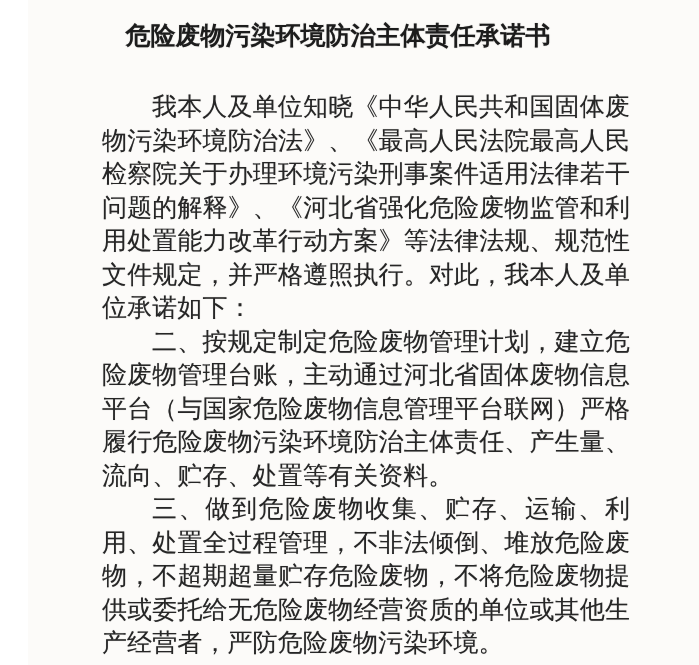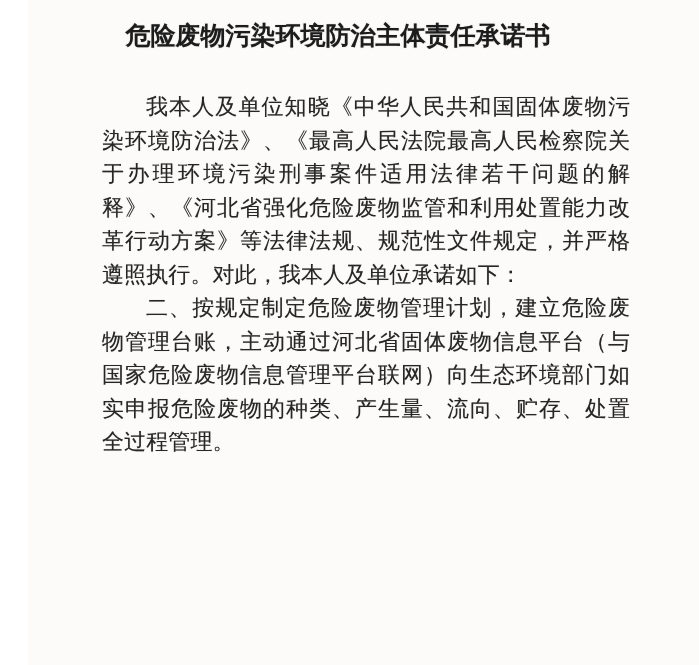--- a/index.html
+++ b/index.html
@@ -38,21 +38,21 @@
     line-height: 38px;
     font-weight: 700;
     color: var(--title-ink, #1c1c1c);
     letter-spacing: 0px;
     text-shadow: 0 0 1px rgba(30, 30, 30, 0.45);
   }
   .body-text {
     position: relative;
     margin-top: 35px;
     padding: 0 69px 0 102px;
-    font-size: 22px;
+    font-size: 25px;
     line-height: 33.5px;
     color: var(--ink, #262626);
     text-align: justify;
     text-justify: inter-ideograph;
     letter-spacing: 0.1px;
     text-shadow: 0 0 0.8px rgba(40, 40, 40, 0.4);
   }
   .para {
     margin: 0;
     padding: 0;
@@ -62,15 +62,16 @@
 </head>
 <body>
 
 <div class="page">
   <div class="page-edge"></div>
 
   <h1 class="title">危险废物污染环境防治主体责任承诺书</h1>
 
   <div class="body-text">
     <p class="para">我本人及单位知晓《中华人民共和国固体废物污染环境防治法》、《最高人民法院最高人民检察院关于办理环境污染刑事案件适用法律若干问题的解释》、《河北省强化危险废物监管和利用处置能力改革行动方案》等法律法规、规范性文件规定，并严格遵照执行。对此，我本人及单位承诺如下：</p>
-    <p class="para">二、按规定制定危险废物管理计划，建立危险废物管理台账，主动通过河北省固体废物信息平台（与国家危险废物信息管理平台联网）向生态环境部门如实申报危险废物的种类、产生量、流向、贮存、处置全过程管理。</p>
+    <p class="para">二、按规定制定危险废物管理计划，建立危险废物管理台账，主动通过河北省固体废物信息平台（与国家危险废物信息管理平台联网）严格履行危险废物污染环境防治主体责任、产生量、流向、贮存、处置等有关资料。</p>
+    <p class="para">三、做到危险废物收集、贮存、运输、利用、处置全过程管理，不非法倾倒、堆放危险废物，不超期超量贮存危险废物，不将危险废物提供或委托给无危险废物经营资质的单位或其他生产经营者，严防危险废物污染环境。</p>
   </div>
 </div>
 
 </body></html>

